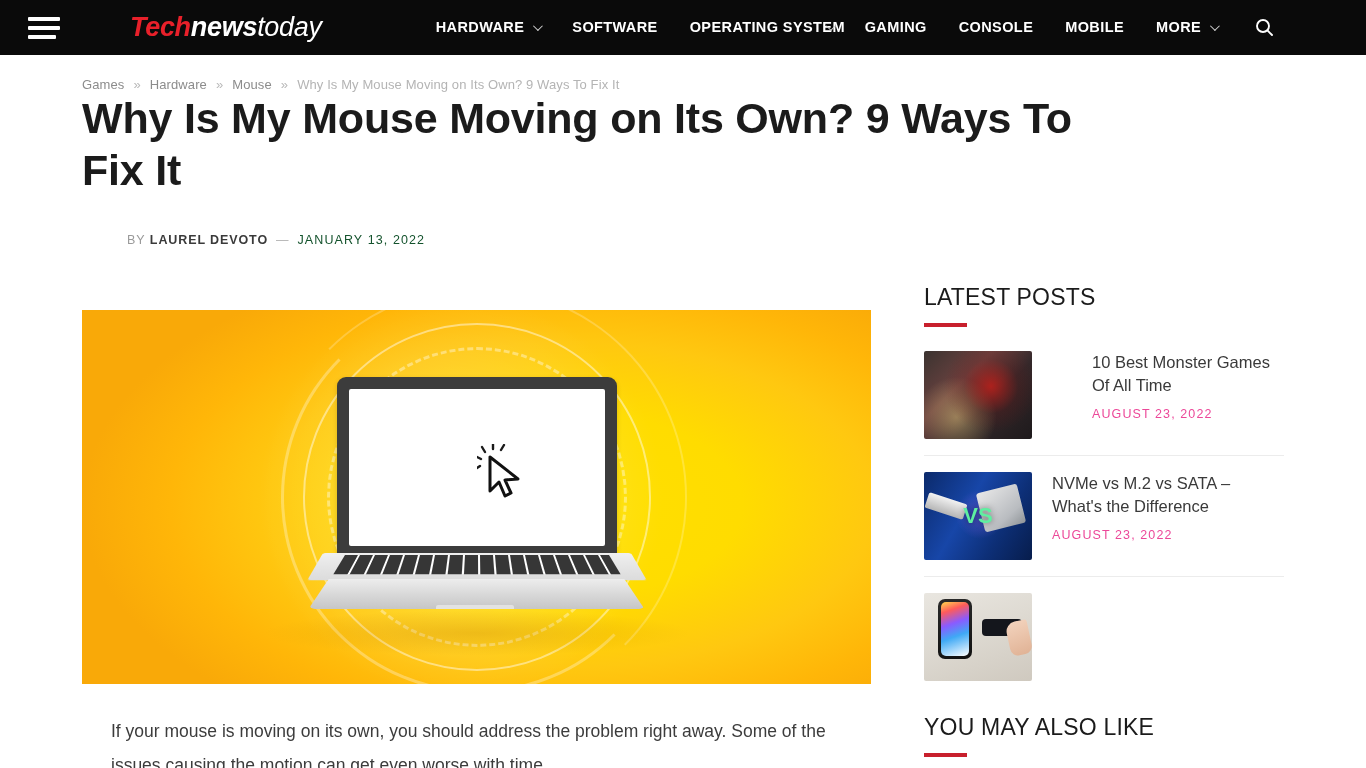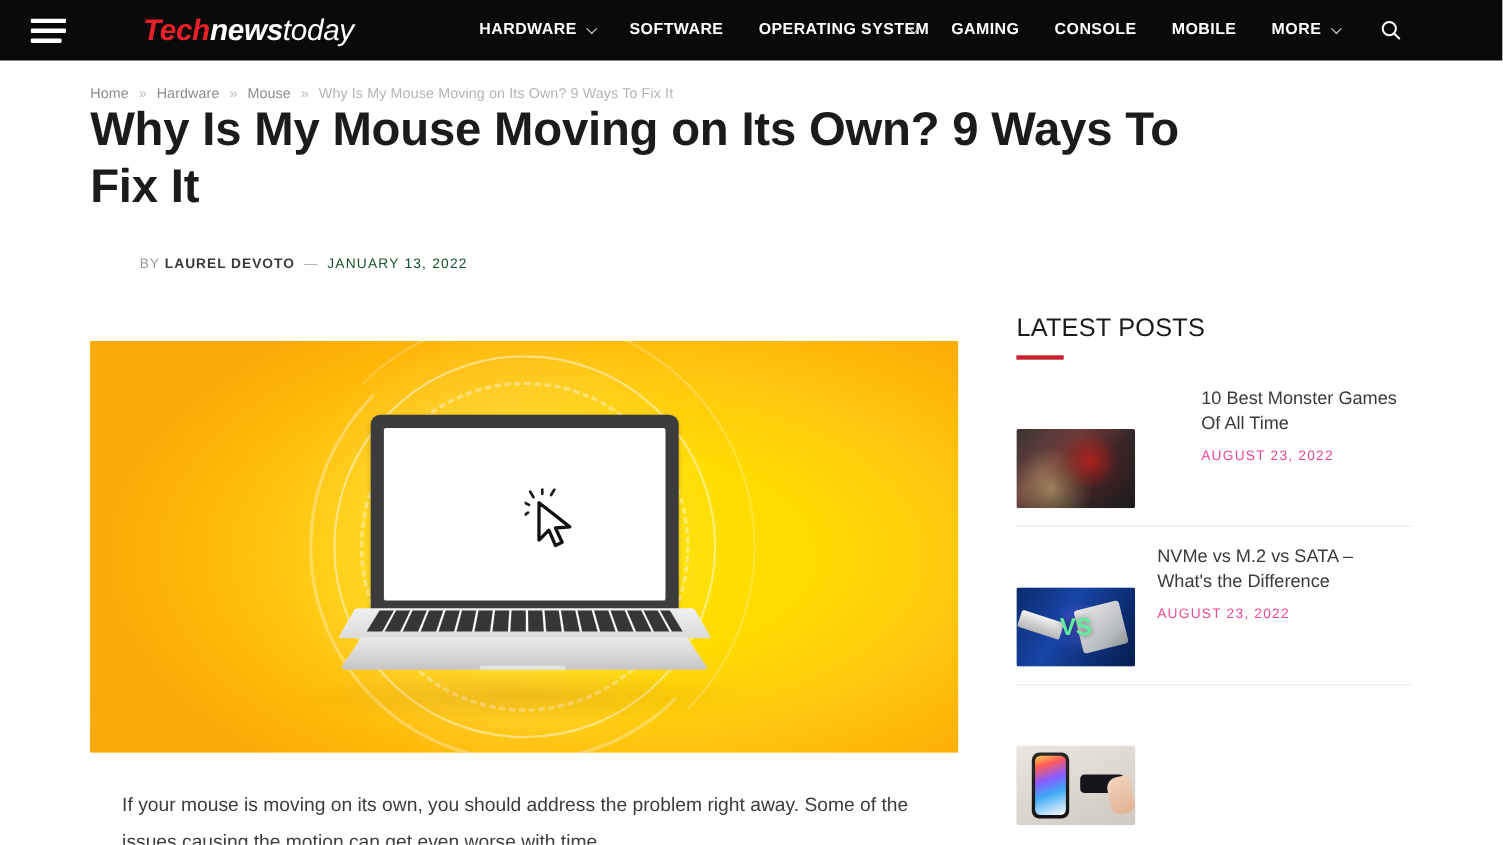--- a/index.html
+++ b/index.html
@@ -261,27 +261,26 @@
   .post-list{ margin-top:18px; }
   .post-item{
     display:flex;
     padding:16px 0;
     border-bottom:1px solid #ececec;
     cursor:pointer;
   }
   .post-item:first-child{ padding-top:6px;gap:40px; }
   .post-item:last-child{ border-bottom:none; }
   .thumb{
-    width:108px; height:72px;
+    width:108px; height:88px;
     flex:0 0 108px;
     margin-right:20px;
     border-radius:2px;
     overflow:hidden;
     position:relative;
-    margin-top:39px;
   }
   .thumb.t-monster{
     background:
       radial-gradient(circle at 62% 40%, rgba(190,30,25,0.85) 0%, rgba(120,18,18,0.2) 32%, transparent 55%),
       radial-gradient(circle at 30% 75%, rgba(220,190,120,0.55) 0%, transparent 40%),
       linear-gradient(135deg,#3b3330 0%, #6b4240 35%, #33282a 60%, #1e1a1c 100%);
   }
   .thumb.t-nvme{
     background:
       radial-gradient(circle at 52% 48%, rgba(120,90,220,0.55) 0%, transparent 34%),
@@ -397,21 +396,21 @@
         <line x1="12.4" y1="12.4" x2="17" y2="17" stroke="#ffffff" stroke-width="1.9" stroke-linecap="round"></line>
       </svg>
     </div>
   </nav>
 </header>
 
 <div class="page">
   <div class="wrap">
 
     <div class="breadcrumb">
-      <a>Home</a>
+      <a>Games</a>
       <span class="sep">»</span>
       <a>Hardware</a>
       <span class="sep">»</span>
       <a>Mouse</a>
       <span class="sep">»</span>
       <span class="current">Why Is My Mouse Moving on Its Own? 9 Ways To Fix It</span>
     </div>
 
     <h1 class="article-title">Why Is My Mouse Moving on Its Own? 9 Ways To Fix It</h1>
 

